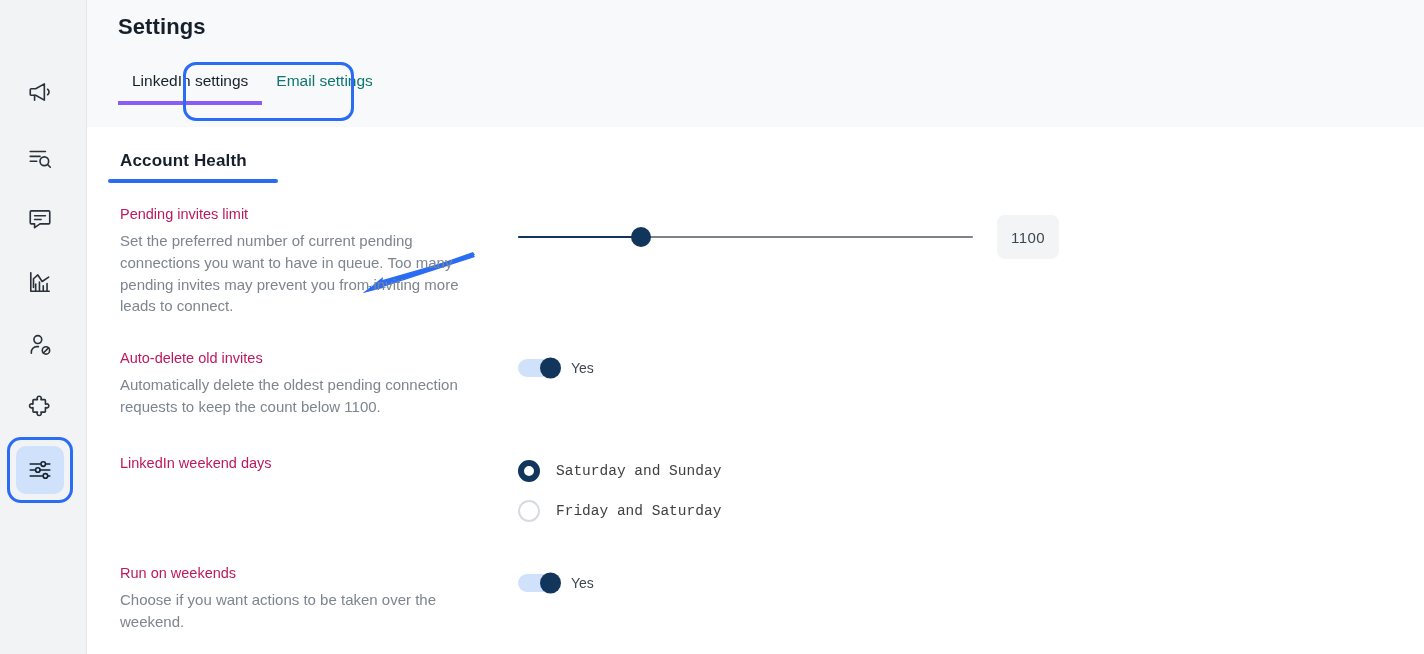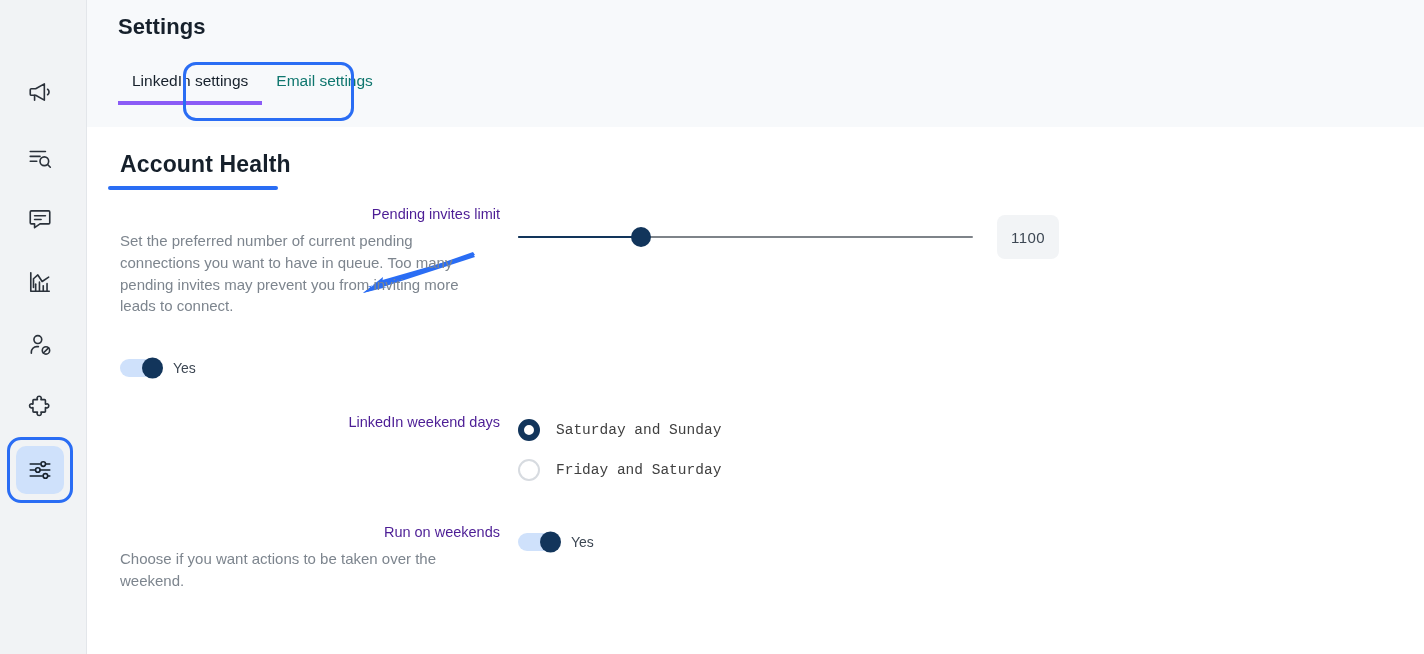--- a/index.html
+++ b/index.html
@@ -134,21 +134,21 @@
     height: 527px;
     background: #ffffff;
   }
 
   .section-title-wrap {
     position: absolute;
     left: 21px;
     top: 24px;
   }
   .section-title {
-    font-size: 23px;
+    font-size: 17px;
     font-weight: bold;
     color: #16202b;
     padding: 0 12px 8px 12px;
     display: inline-block;
     letter-spacing: 0.15px;
   }
   .section-underline {
     height: 4px;
     background: #2a6df4;
     border-radius: 2px;
@@ -170,24 +170,23 @@
   }
 
   .setting-label-col {
     width: 398px;
     flex: 0 0 398px;
     padding-right: 18px;
   }
 
   .setting-name {
     font-size: 14.5px;
-    color: #4c1d95;
+    color: #be185d;
     margin-bottom: 7px;
     line-height: 1.25;
-    text-align: right;
   }
   .setting-desc {
     font-size: 15px;
     line-height: 1.45;
     color: #7d858e;
     max-width: 345px;
   }
 
   .setting-control-col {
     flex: 1 1 auto;
@@ -443,20 +442,24 @@
                 <div class="slider-track"></div>
                 <div class="slider-fill" id="slider-fill" style="width: 27%;"></div>
                 <div class="slider-thumb" id="slider-thumb" style="left: 27%;"></div>
               </div>
               <div class="slider-value">1100</div>
             </div>
           </div>
         </div>
 
         <div class="setting-row" style="margin-bottom:36px">
+          <div class="setting-label-col">
+            <div class="setting-name">Auto-delete old invites</div>
+            <div class="setting-desc">Automatically delete the oldest pending connection requests to keep the count below 1100.</div>
+          </div>
           <div class="setting-control-col">
             <div class="toggle-wrap">
               <div class="toggle">
                 <div class="knob"></div>
               </div>
               <span class="toggle-label">Yes</span>
             </div>
           </div>
         </div>
 

